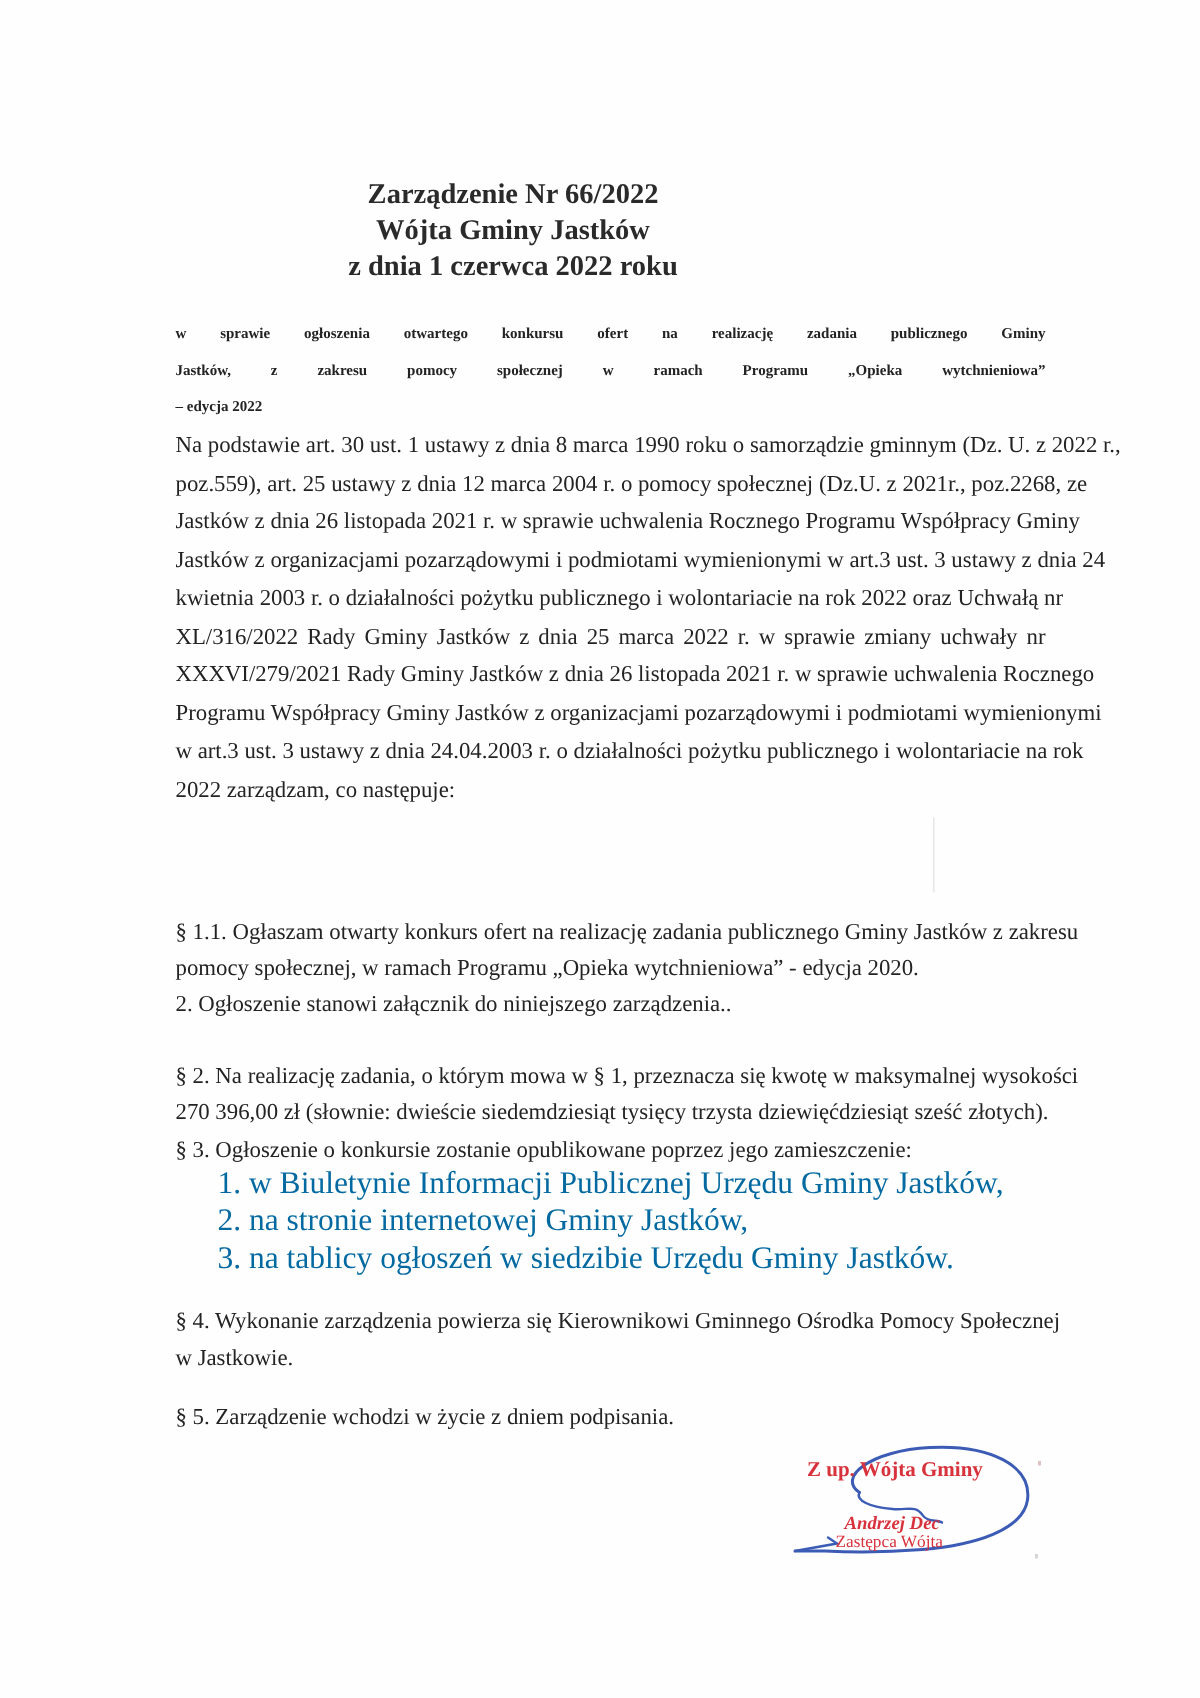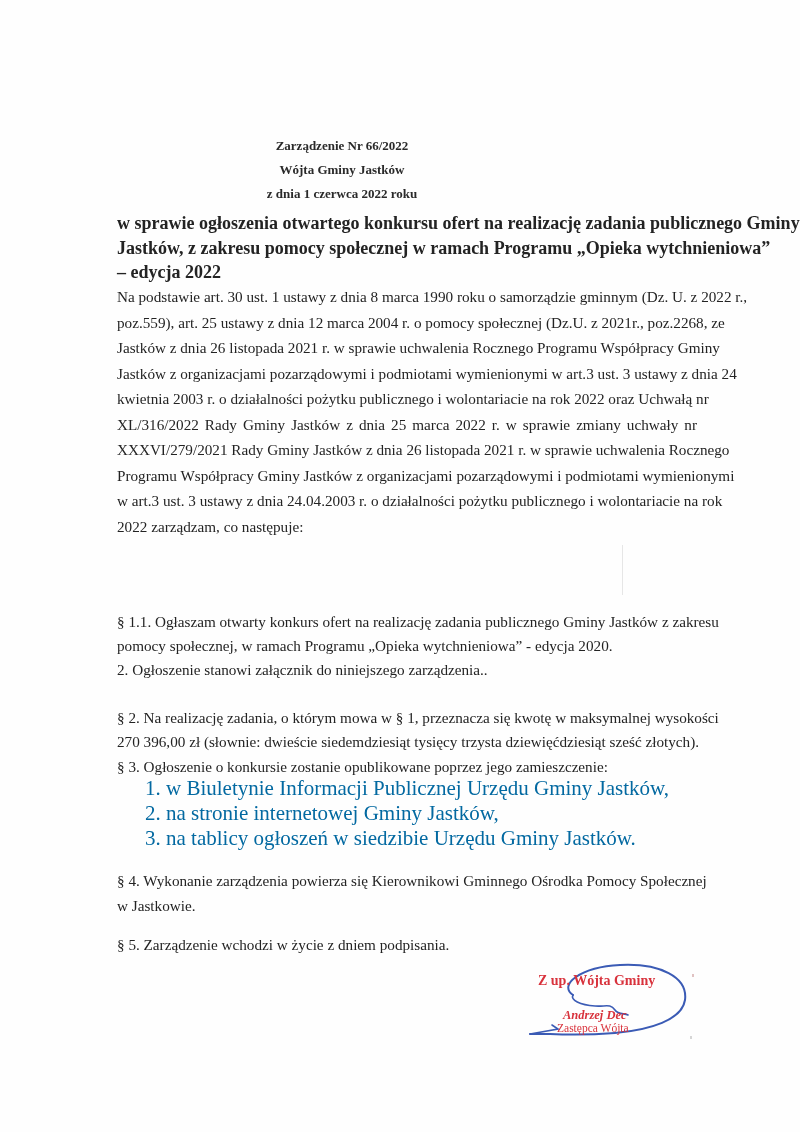--- a/index.html
+++ b/index.html
@@ -20,24 +20,23 @@
       left: 0; top: 0;
       width: 800px; height: 1132px;
       background: #fefefe;
     }
     .header-block {
       position: absolute;
       left: 0; width: 684px;
       top: 118px;
       text-align: center;
       font-weight: bold;
-      font-size: 13px;
+      font-size: 19px;
       line-height: 24px;
       color: #2a2a2a;
-      margin-top: 16px;
     }
     .subject {
       position: absolute;
       left: 117px; width: 580px;
       top: 211px;
       font-weight: bold;
       font-size: 15.5px;
       line-height: 24px;
       text-align: justify;
       text-align-last: left;
@@ -130,21 +129,21 @@
 <body>
 
 <div class="page">
 
   <div class="header-block">
     <div>Zarządzenie Nr 66/2022</div>
     <div>Wójta Gminy Jastków</div>
     <div>z dnia 1 czerwca 2022 roku</div>
   </div>
 
-  <div class="subject para" style="top:211px; line-height:24.5px; font-weight:bold; font-size:18px;">
+  <div class="subject para" style="top:211px; line-height:24.5px; font-weight:bold; font-size:10px;">
     <span class="line">w sprawie ogłoszenia otwartego konkursu ofert na realizację zadania publicznego Gminy</span>
     <span class="line">Jastków, z zakresu pomocy społecznej w ramach Programu „Opieka wytchnieniowa”</span>
     <span class="line last">– edycja 2022</span>
   </div>
 
   <div class="para" style="top:284px;">
     <span class="line">Na podstawie art. 30 ust. 1 ustawy z dnia 8 marca 1990 roku o samorządzie gminnym (Dz. U. z 2022 r.,</span>
     <span class="line">poz.559), art. 25 ustawy z dnia 12 marca 2004 r. o pomocy społecznej (Dz.U. z 2021r., poz.2268, ze</span>
     <span class="line">Jastków z dnia 26 listopada 2021 r. w sprawie uchwalenia Rocznego Programu Współpracy Gminy</span>
     <span class="line">Jastków z organizacjami pozarządowymi i podmiotami wymienionymi w art.3 ust. 3 ustawy z dnia 24</span>

